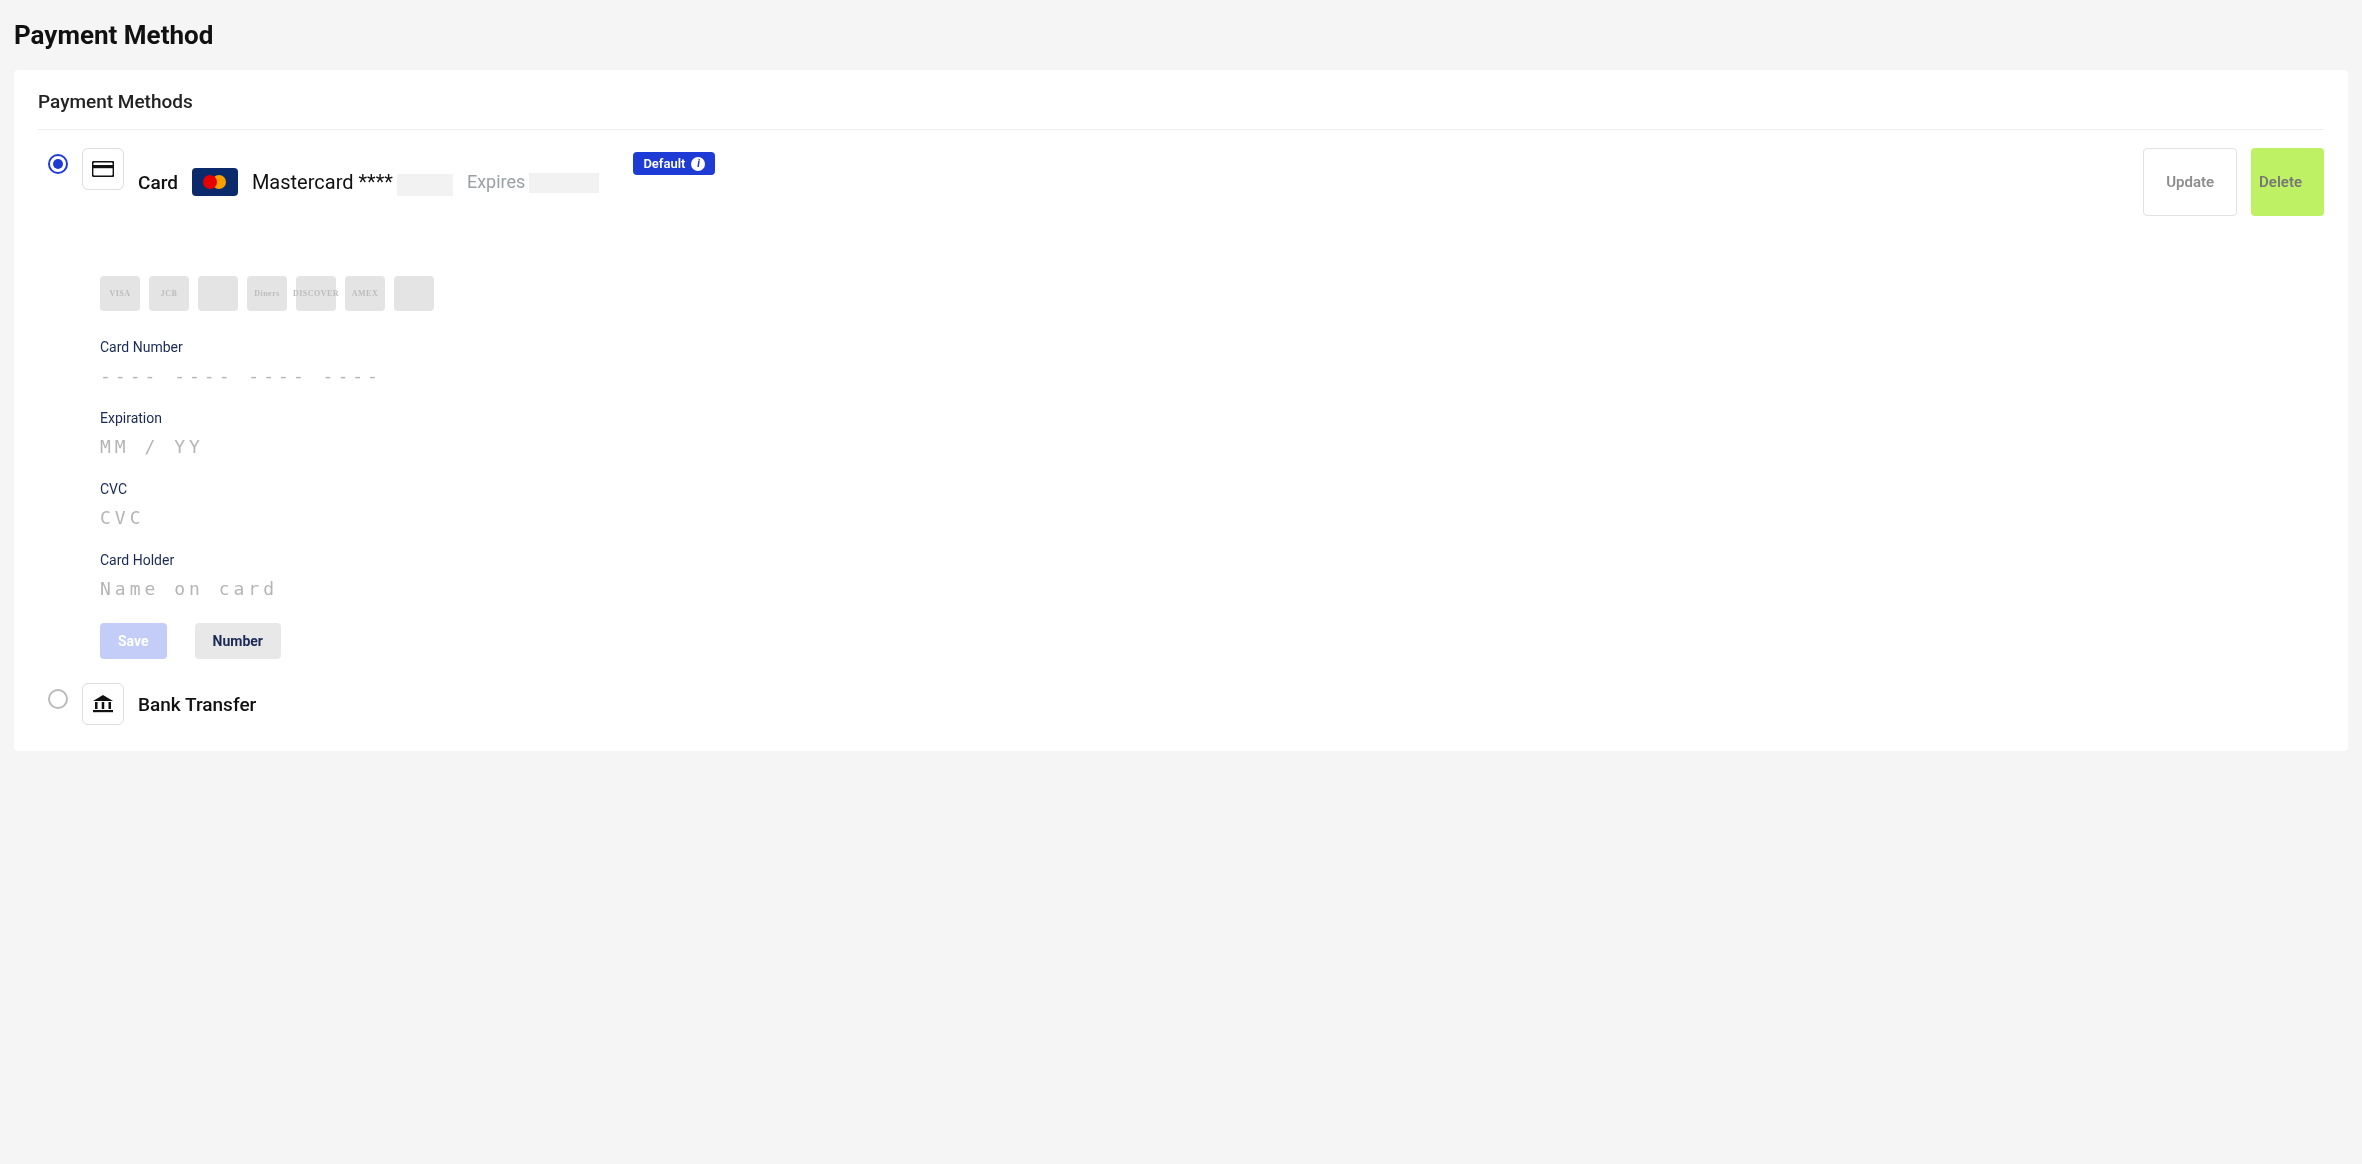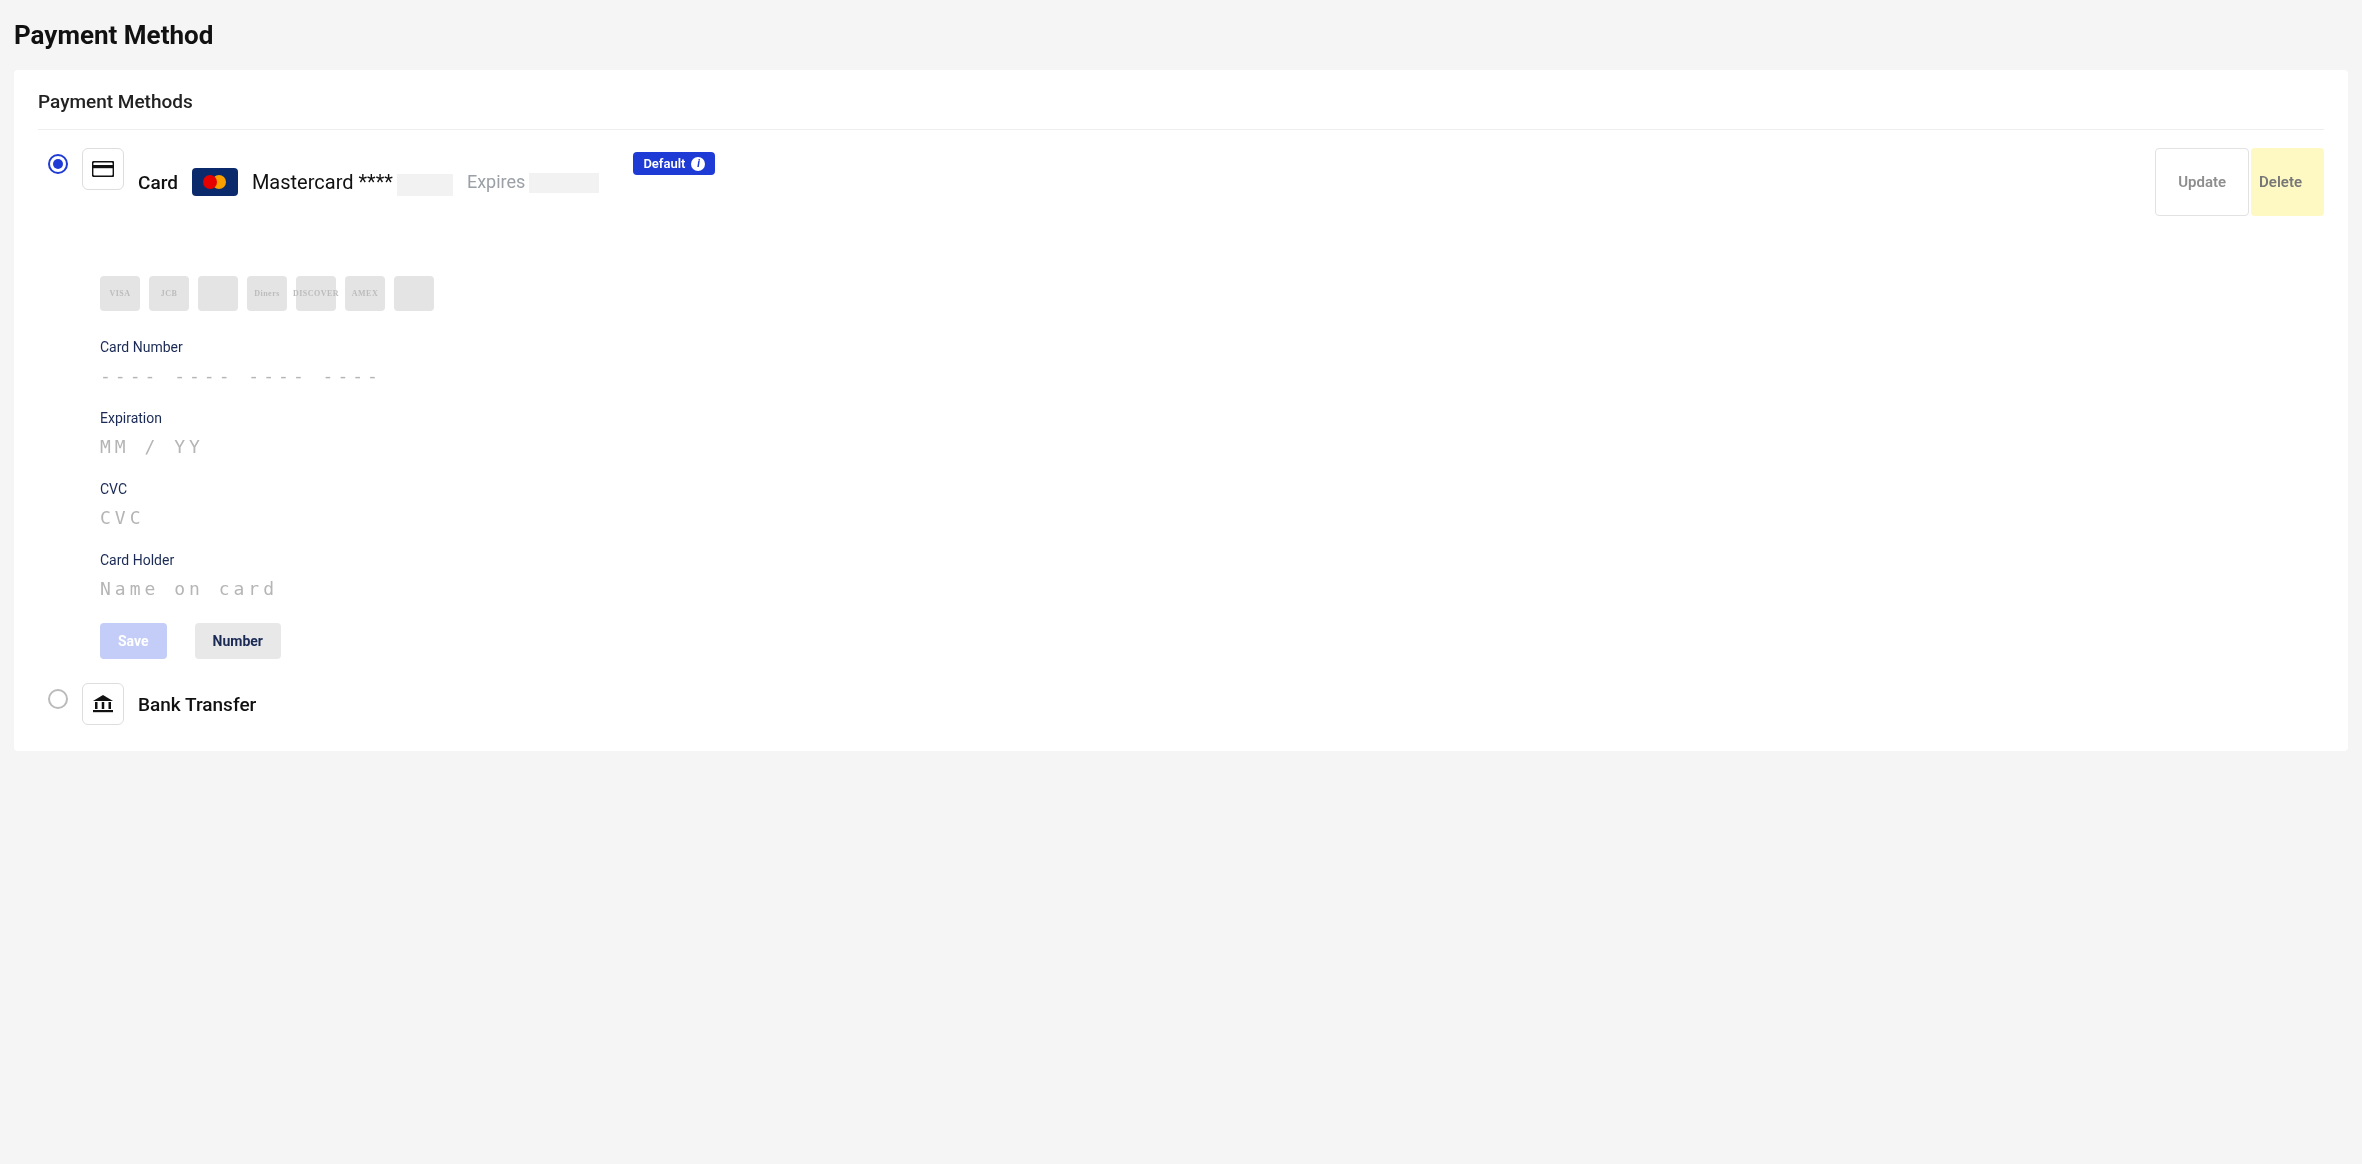--- a/index.html
+++ b/index.html
@@ -146,42 +146,42 @@
     color: #1f3bd6;
     font-size: 10px;
     font-weight: 800;
     display: inline-flex;
     align-items: center;
     justify-content: center;
     font-style: italic;
   }
   .actions {
     display: flex;
-    gap: 2px;
+    gap: 14px;
     margin-left: auto;
   }
   .btn {
     height: 68px;
     padding: 0 22px;
     border-radius: 4px;
     font-size: 15px;
     font-weight: 600;
     display: inline-flex;
     align-items: center;
     justify-content: center;
     cursor: pointer;
     user-select: none;
   }
   .btn-update {
     background: #fff;
     border: 1px solid #e2e2e2;
     color: #8e8e8e;
   }
   .btn-delete {
-    background: #fef9c3;
+    background: #bef264;
     color: #777;
     border: none;
     padding-left: 8px;
   }
   .form-section {
     margin-left: 62px;
     margin-top: 60px;
     max-width: 520px;
   }
   .brand-strip {

